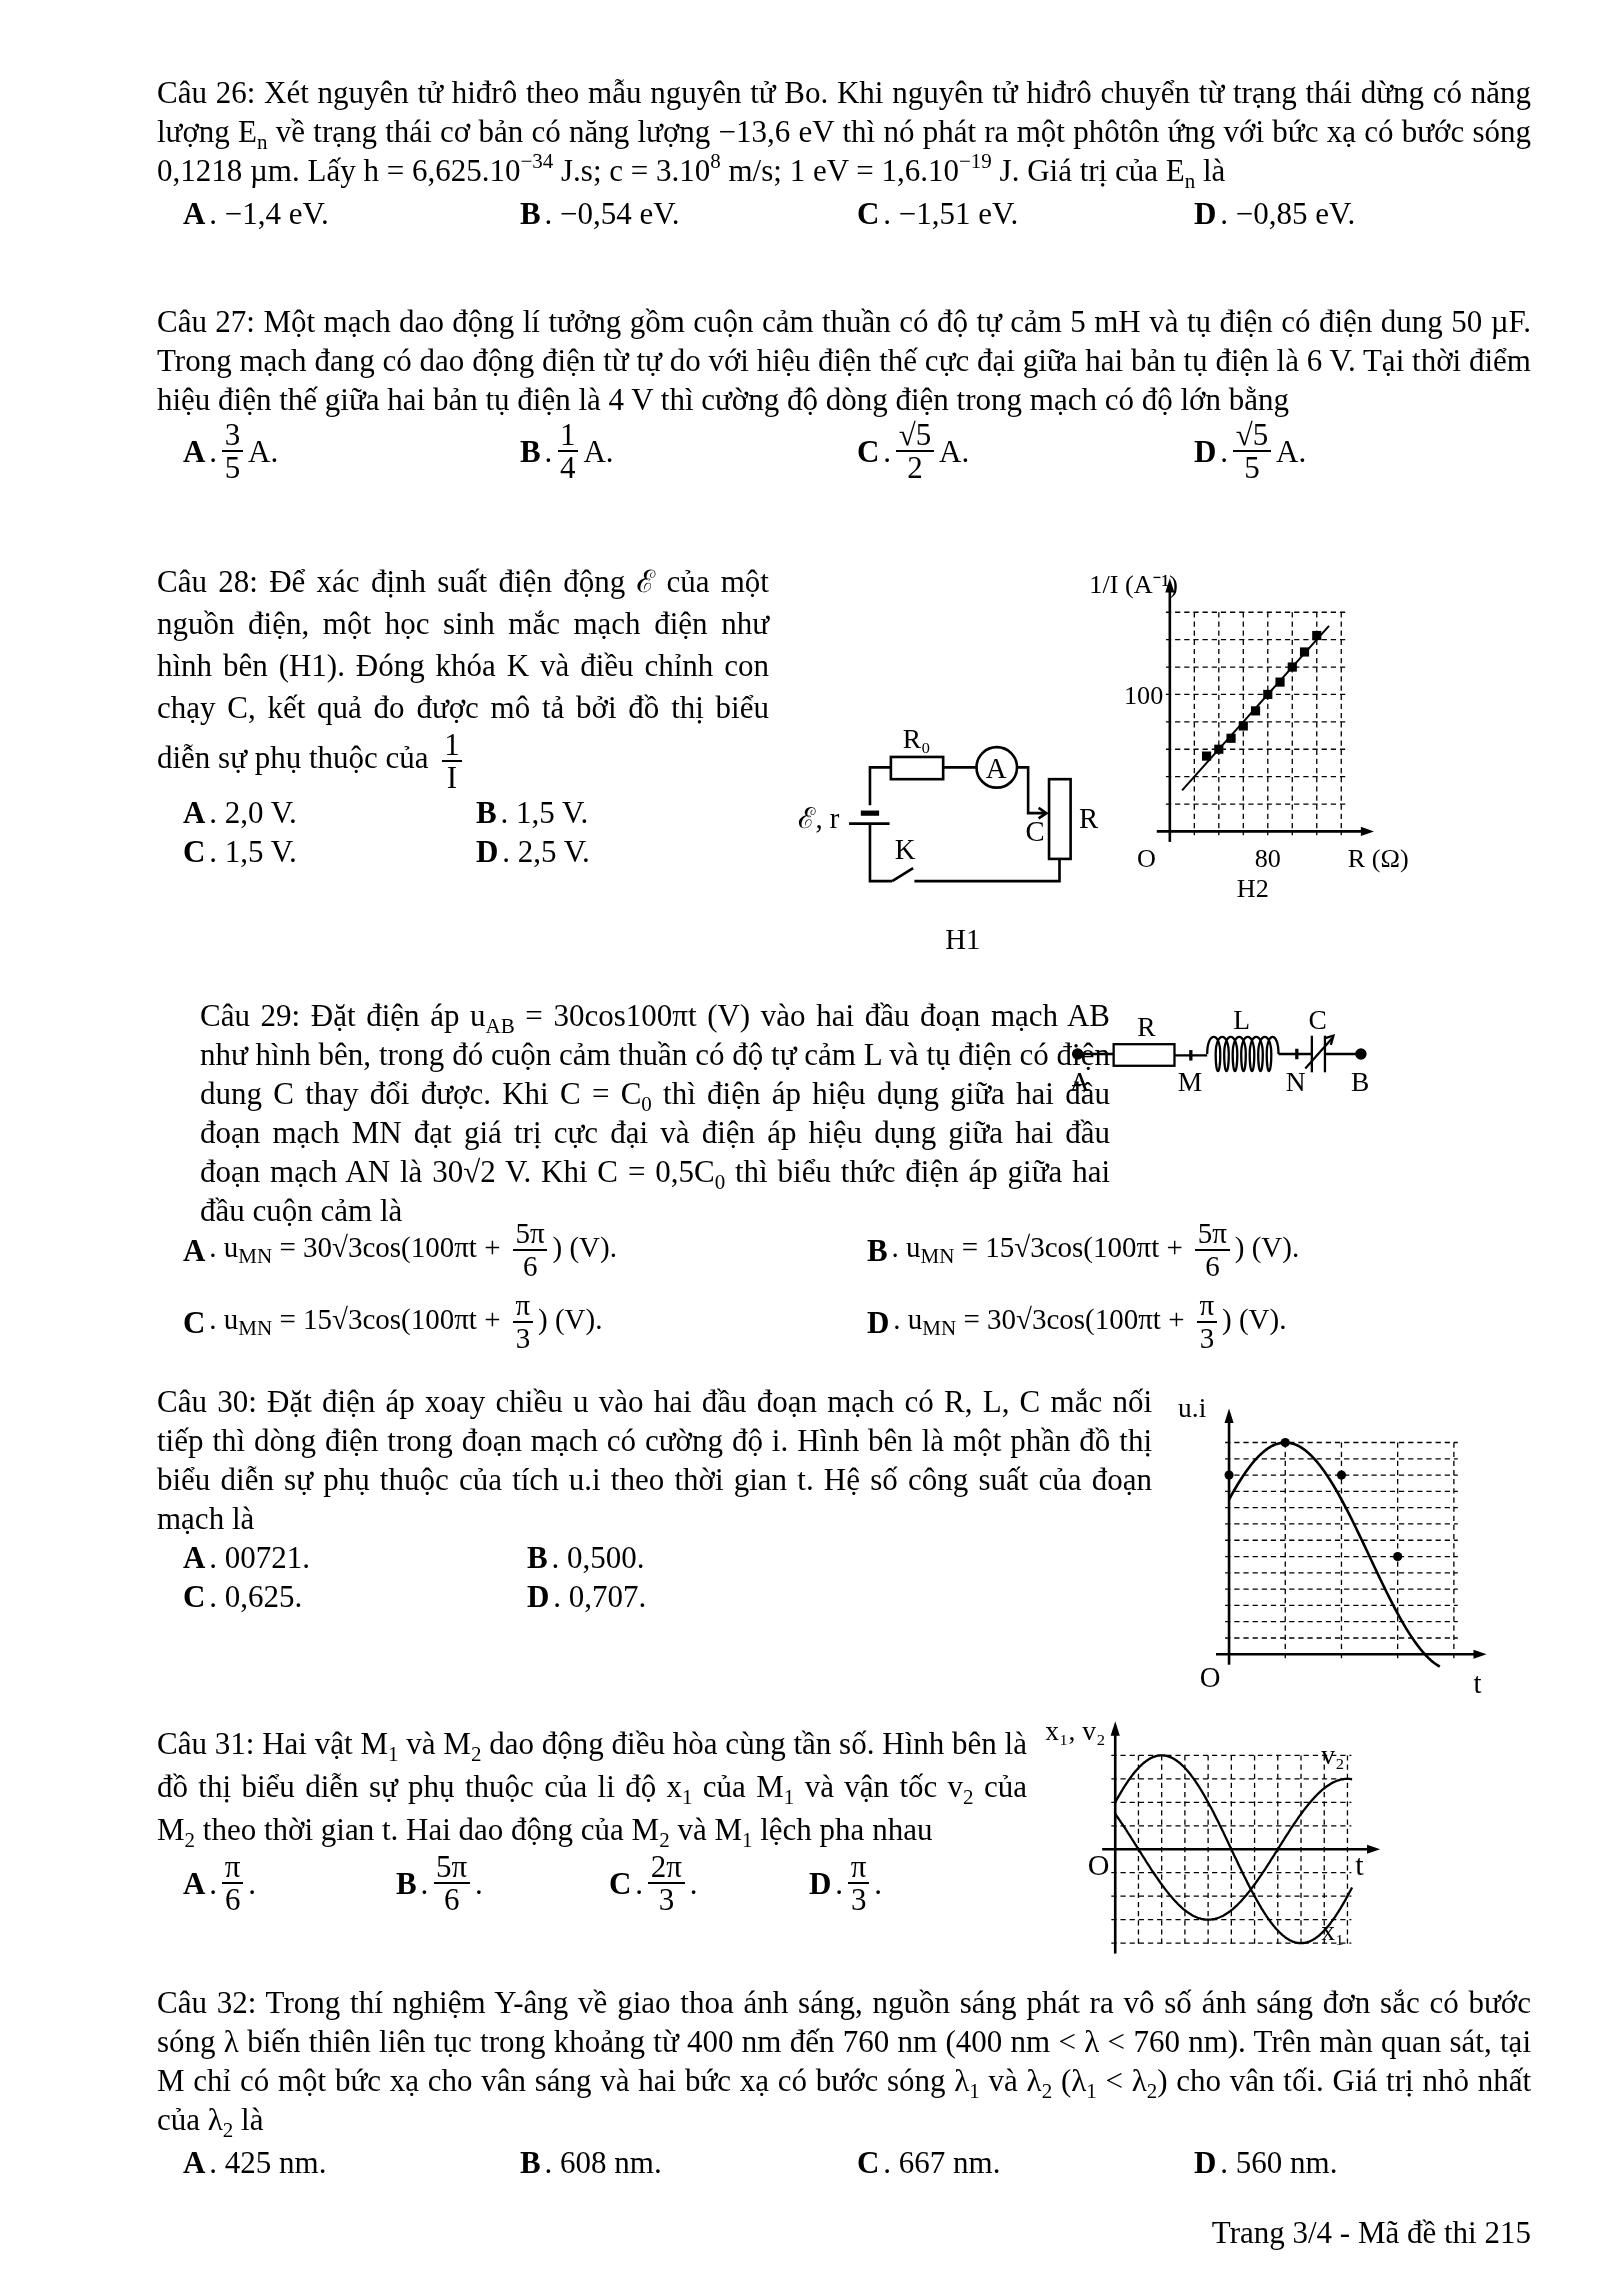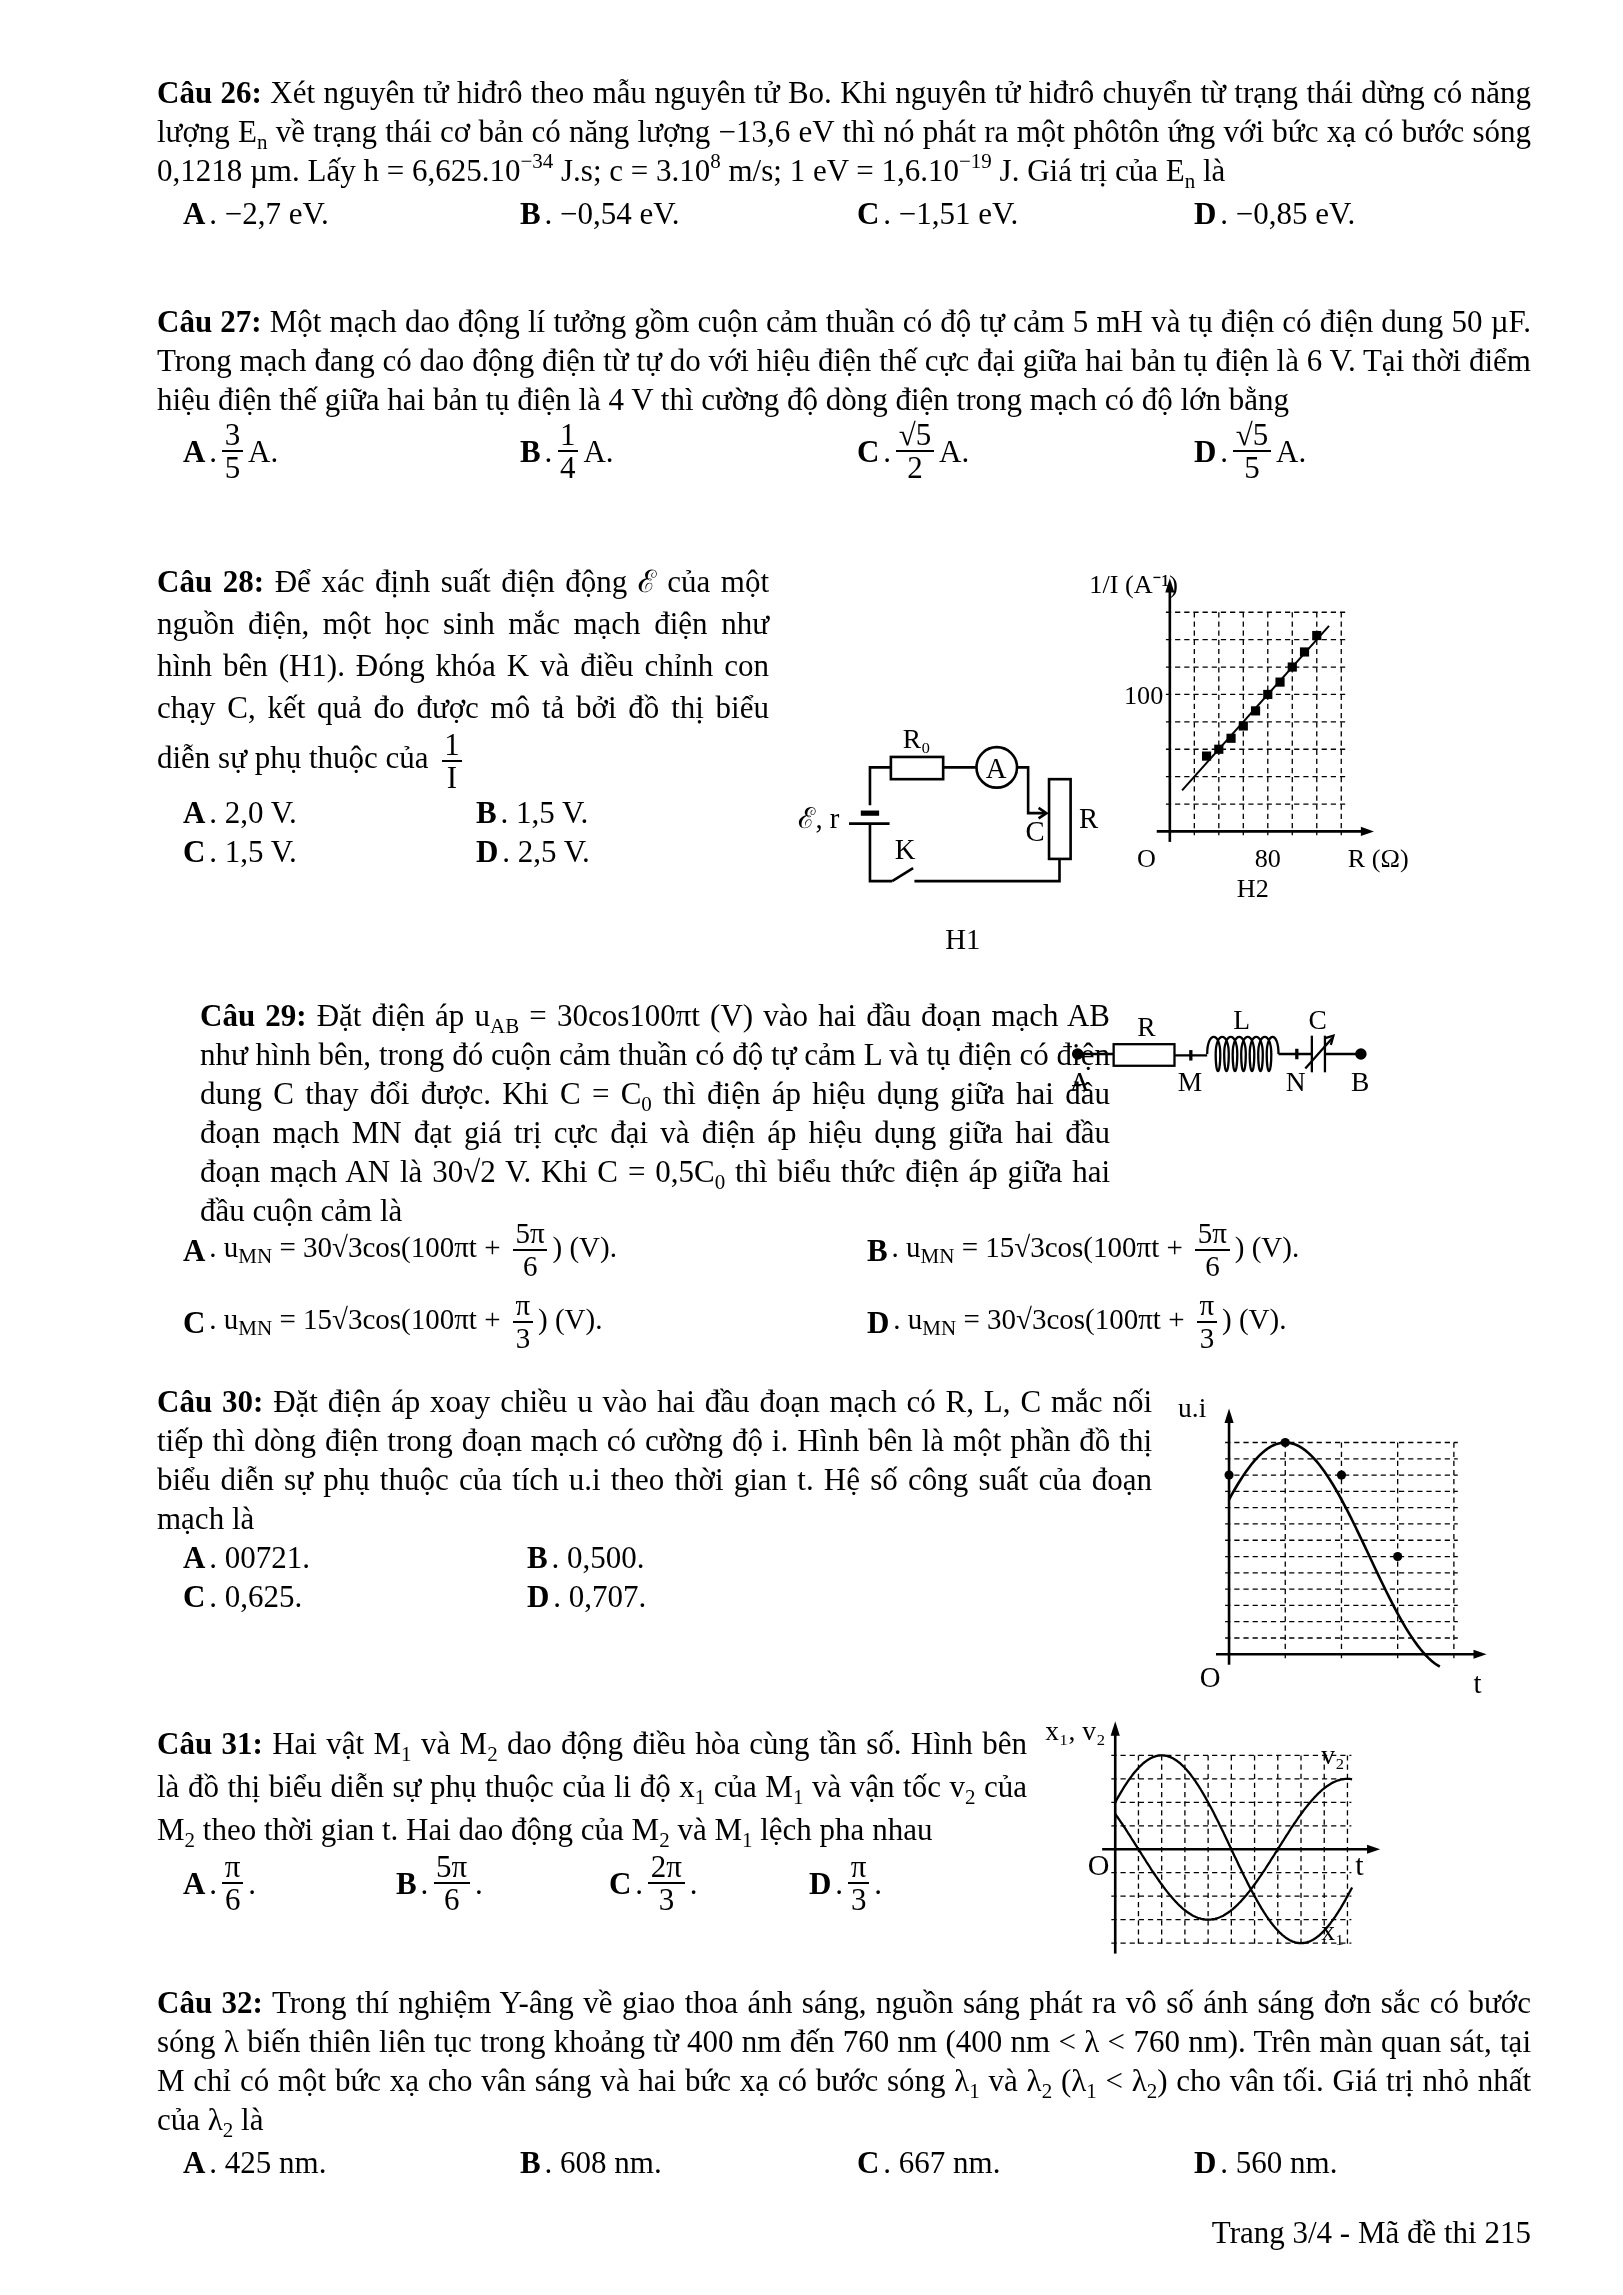--- a/index.html
+++ b/index.html
@@ -1,20 +1,20 @@
 <!DOCTYPE html>
 <html style="font-size:10.5px"><head>
   <meta charset="utf-8">
   <style>
     html, body { margin: 0; padding: 0; background: #ffffff; }
     body { width: 1623px; height: 2295px; position: relative; overflow: hidden;
       font-family: "Liberation Serif", "DejaVu Serif", serif; color: #000; font-size: 31px; line-height: 39px; }
     .q { position: absolute; left: 157px; width: 1374px; }
     .p { margin: 0; text-align: justify; }
-    .lbl { font-weight: bold; }
+    .lbl { font-weight: normal; }
     .opt-row { display: flex; }
     .opt { display: inline-flex; align-items: center; white-space: nowrap; }
     .ol { font-weight: bold; margin-right: 3.9px; }
     .frac { display: inline-flex; flex-direction: column; align-items: center; vertical-align: middle; margin: 0 5.2px; line-height: 31px; }
     .frac .num { border-bottom: 2px solid #000; padding: 0 2.6px; }
     sub { font-size: 21px; vertical-align: -6.5px; line-height: 0; }
     sup { font-size: 21px; vertical-align: 13px; line-height: 0; }
     .math { font-family: Liberation Serif, serif; font-size: 29px; }
     svg text { font-family: "Liberation Serif", serif; }
     .footer { position: absolute; right: 92px; top: 2213px; font-size: 31px; }
@@ -24,21 +24,21 @@
 </head>
 <body>
 
 <div class="q" style="top:73px;">
   <p class="p">
     <span class="lbl">Câu 26:</span><span> Xét nguyên tử hiđrô theo mẫu nguyên tử Bo. Khi nguyên tử hiđrô chuyển từ trạng thái dừng có năng lượng E</span><sub>n</sub><span> về trạng thái cơ bản có năng lượng −13,6 eV thì nó phát ra một phôtôn ứng với bức xạ có bước sóng 0,1218 µm. Lấy h = 6,625.10</span><sup>−34</sup><span> J.s;  c = 3.10</span><sup>8</sup><span> m/s; 1 eV = 1,6.10</span><sup>−19</sup><span> J. Giá trị của E</span><sub>n</sub><span> là</span>
   </p>
   <div class="opt-row col4" style="padding-left:26px; margin-top:3.9px;">
     <span class="opt">
         <span class="ol">A</span>
-        <span>. −2,7 eV.</span>
+        <span>. −1,4 eV.</span>
       </span>
     <span class="opt">
         <span class="ol">B</span>
         <span>. −0,54 eV.</span>
       </span>
     <span class="opt">
         <span class="ol">C</span>
         <span>. −1,51 eV.</span>
       </span>
     <span class="opt">

